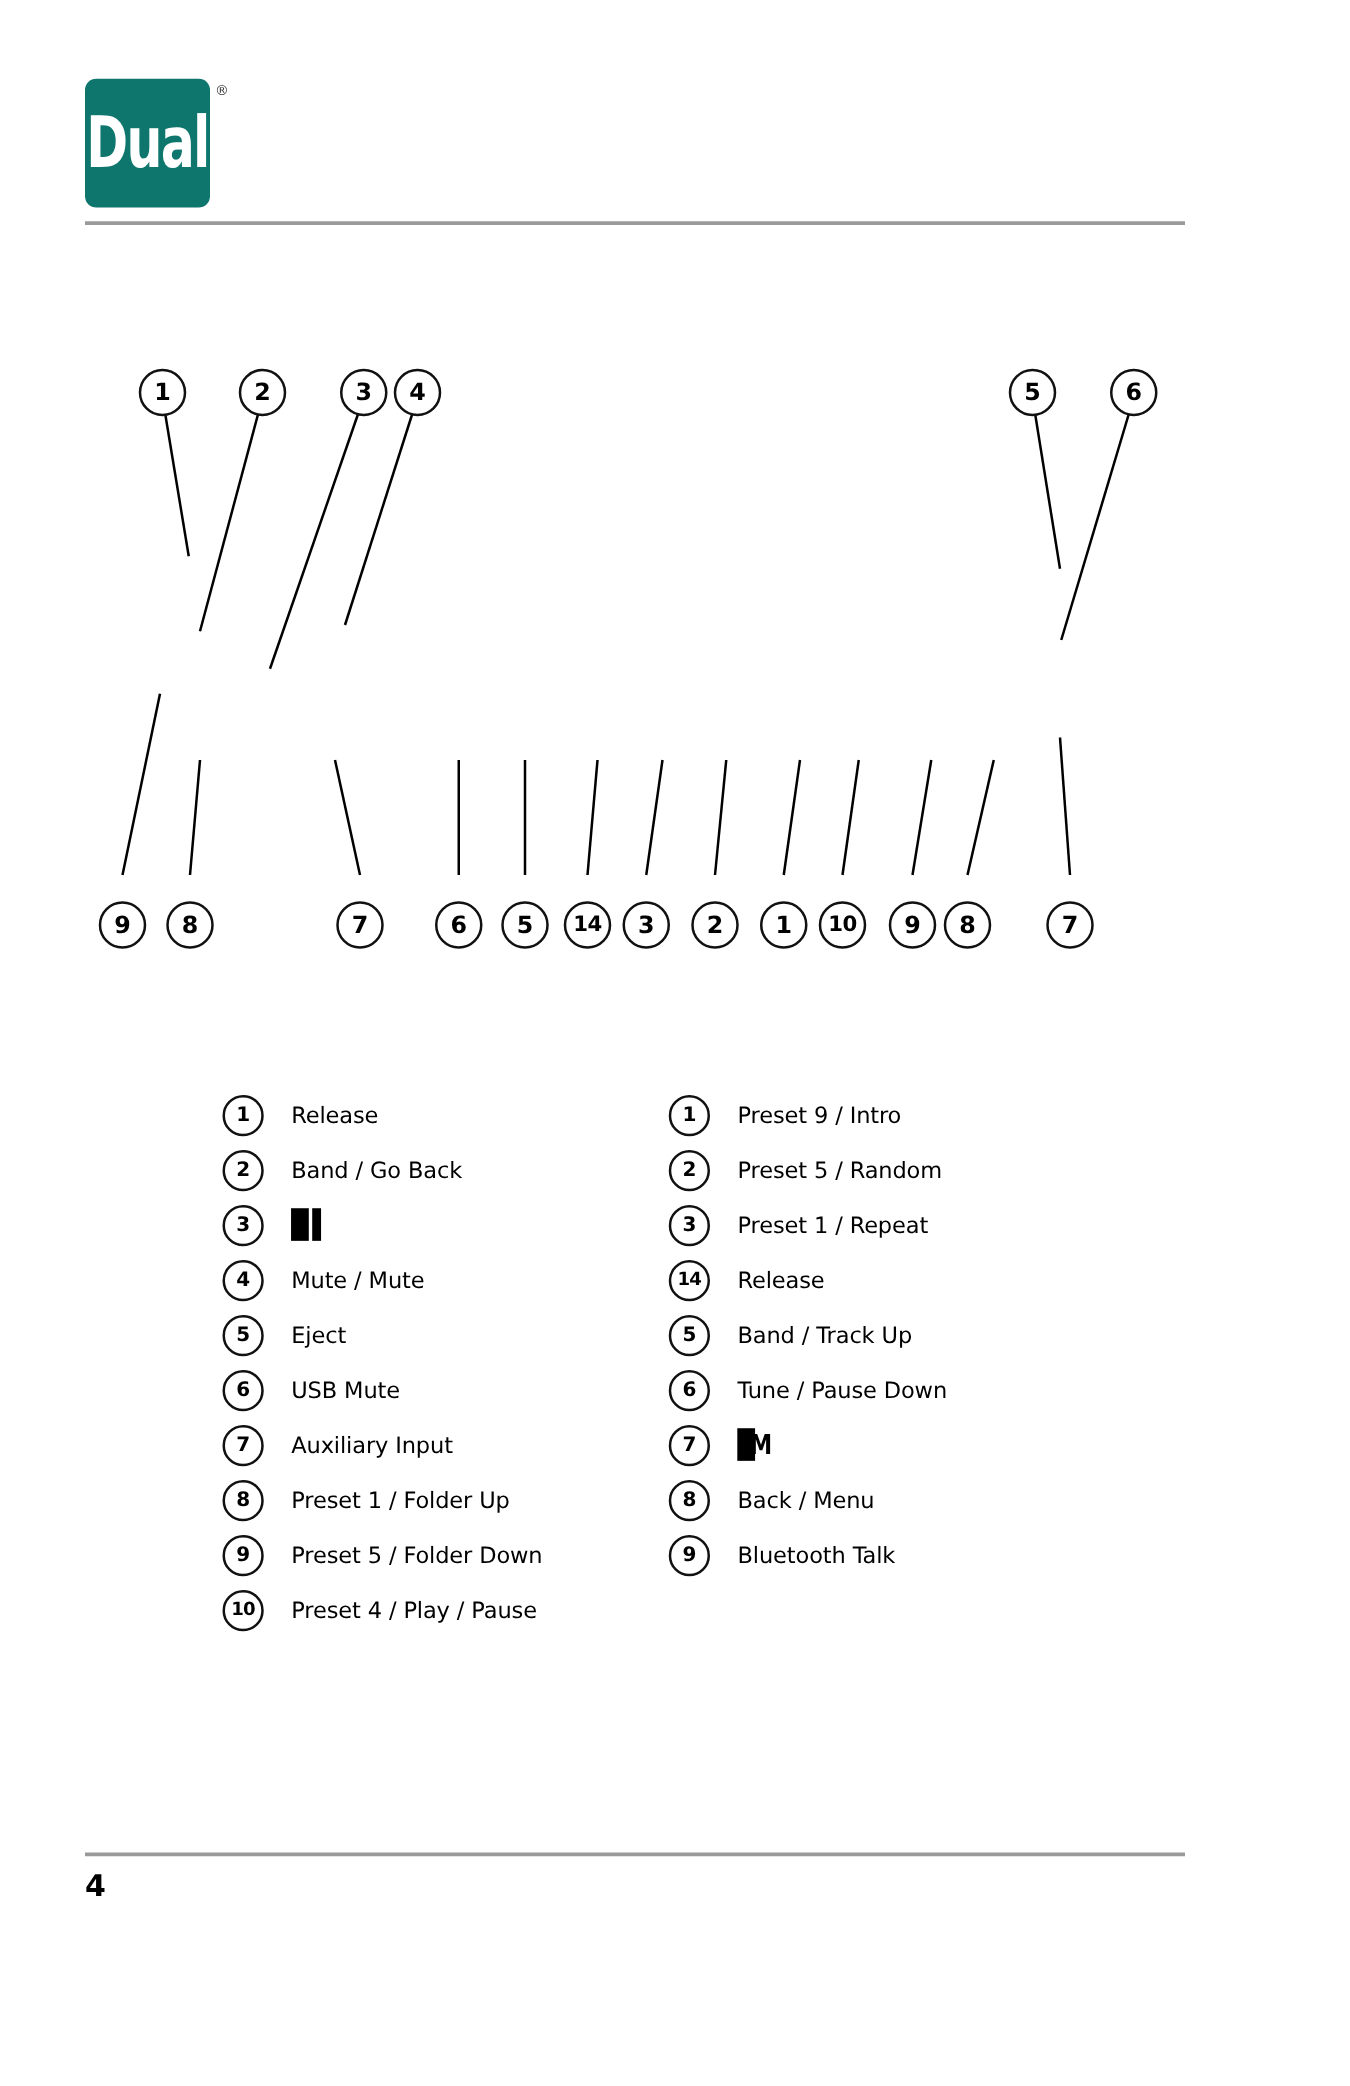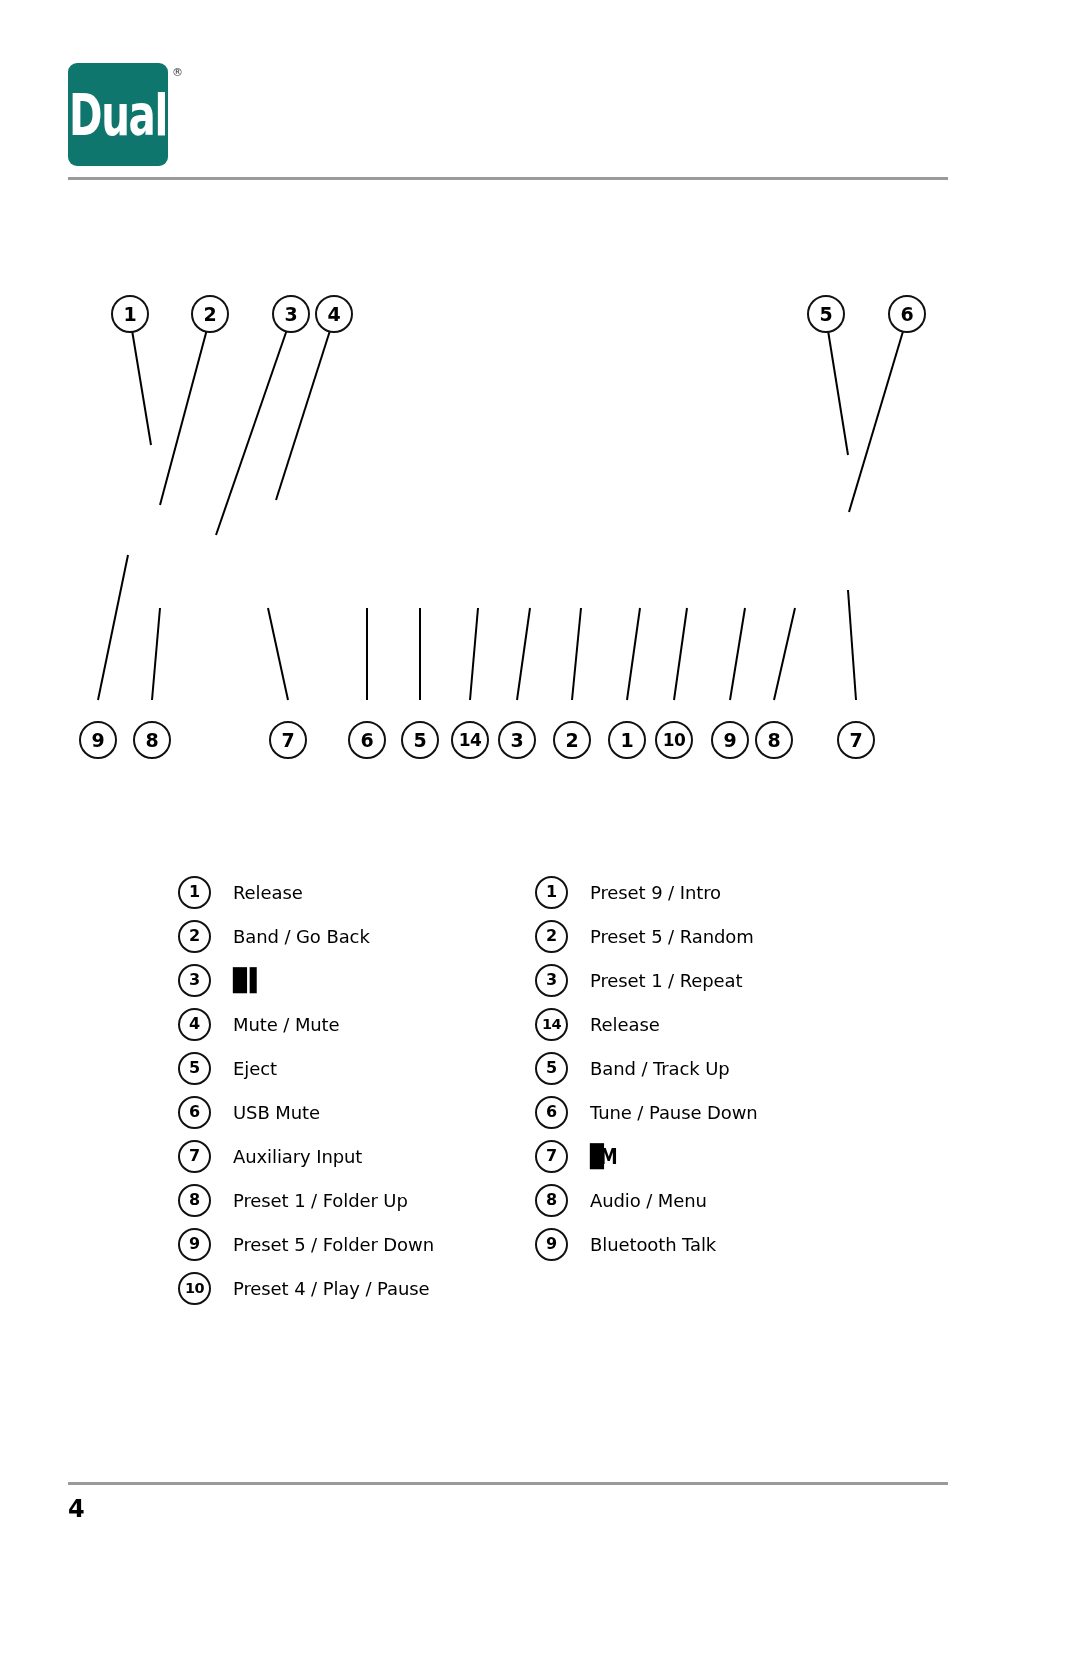--- a/index.html
+++ b/index.html
@@ -305,21 +305,21 @@
       <div class="legend-row">
         <div class="legend-badge">6</div>
         <div class="legend-label">Tune / Pause Down</div>
       </div>
       <div class="legend-row">
         <div class="legend-badge">7</div>
         <div class="legend-label glyph-broken">█M</div>
       </div>
       <div class="legend-row">
         <div class="legend-badge">8</div>
-        <div class="legend-label">Audio / Menu</div>
+        <div class="legend-label">Back / Menu</div>
       </div>
       <div class="legend-row">
         <div class="legend-badge">9</div>
         <div class="legend-label">Bluetooth Talk</div>
       </div>
     </div>
 </div>
 
 <div id="footer-rule"></div>
 <div id="page-number">4</div>

